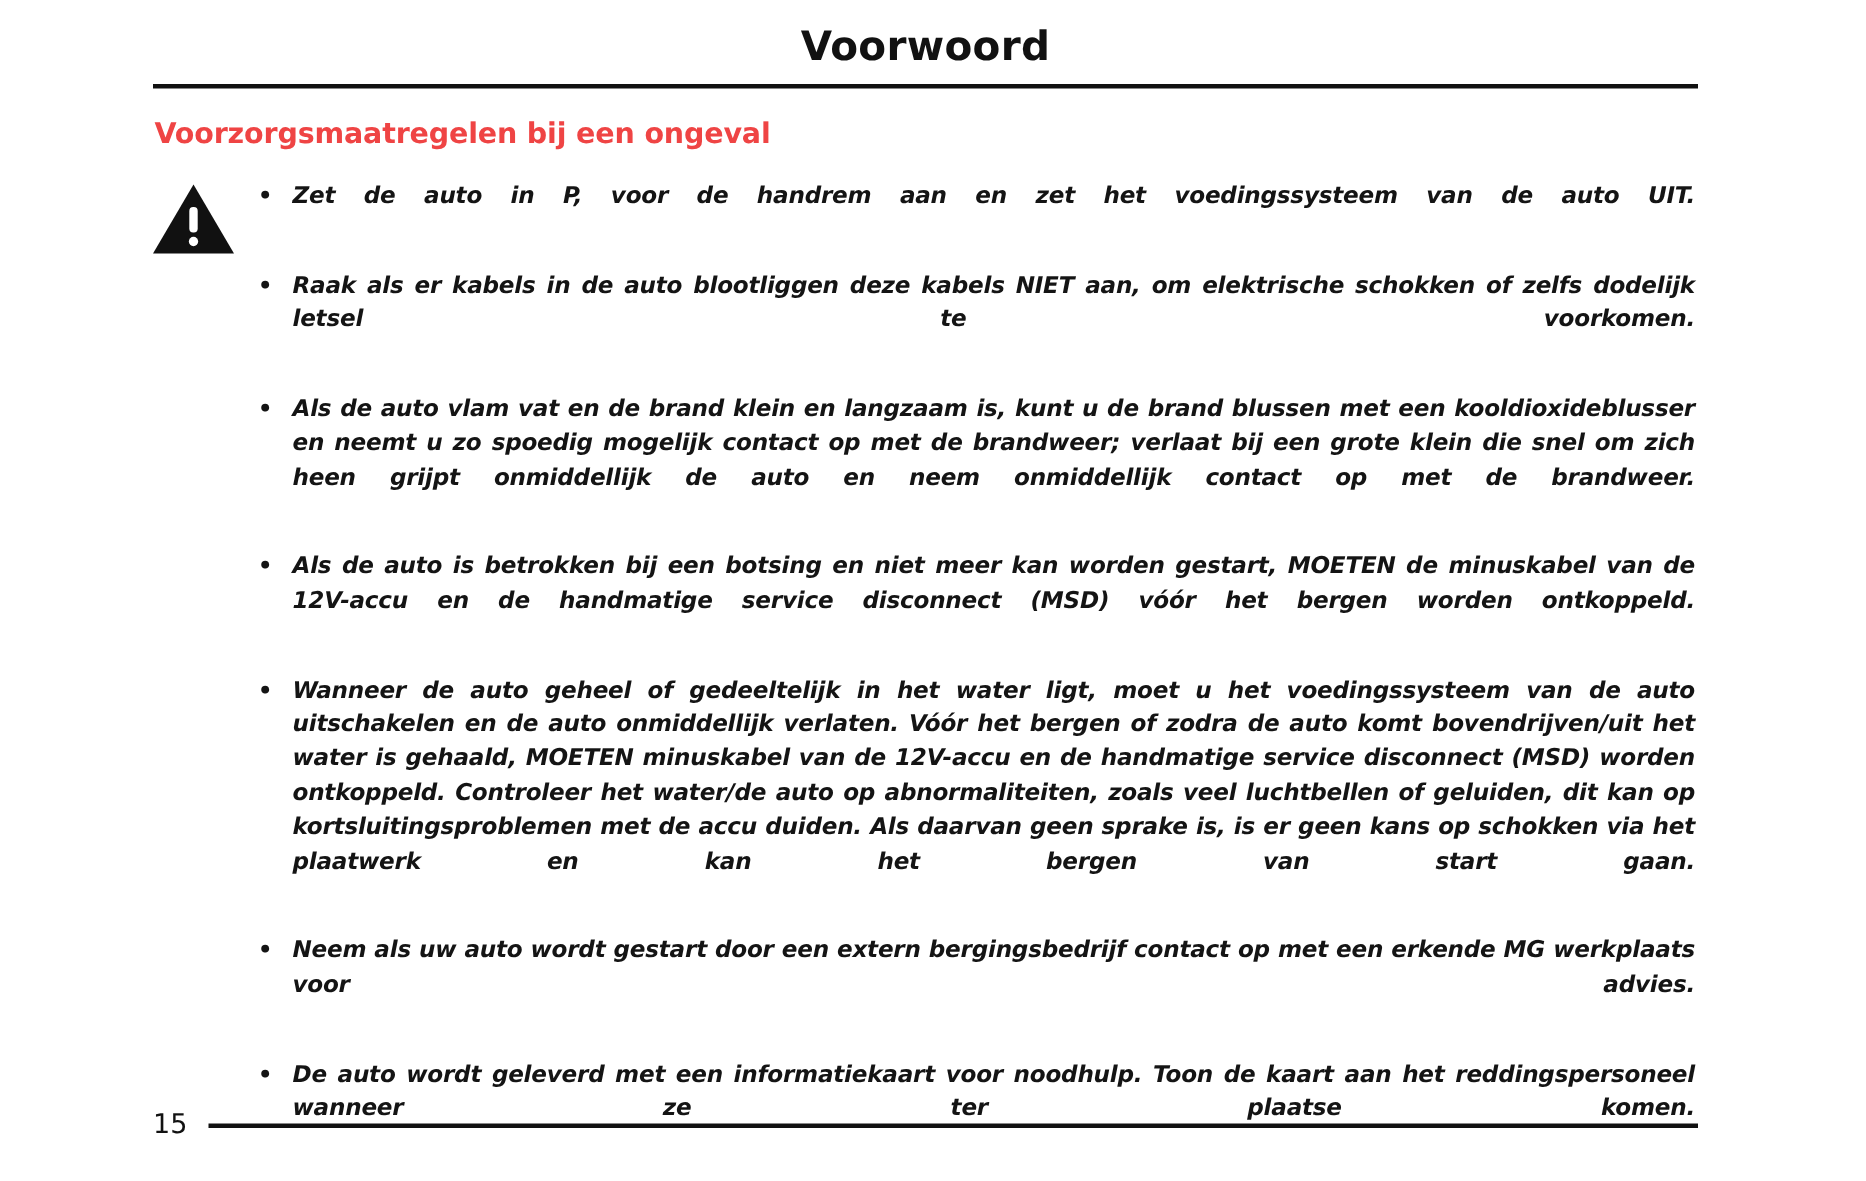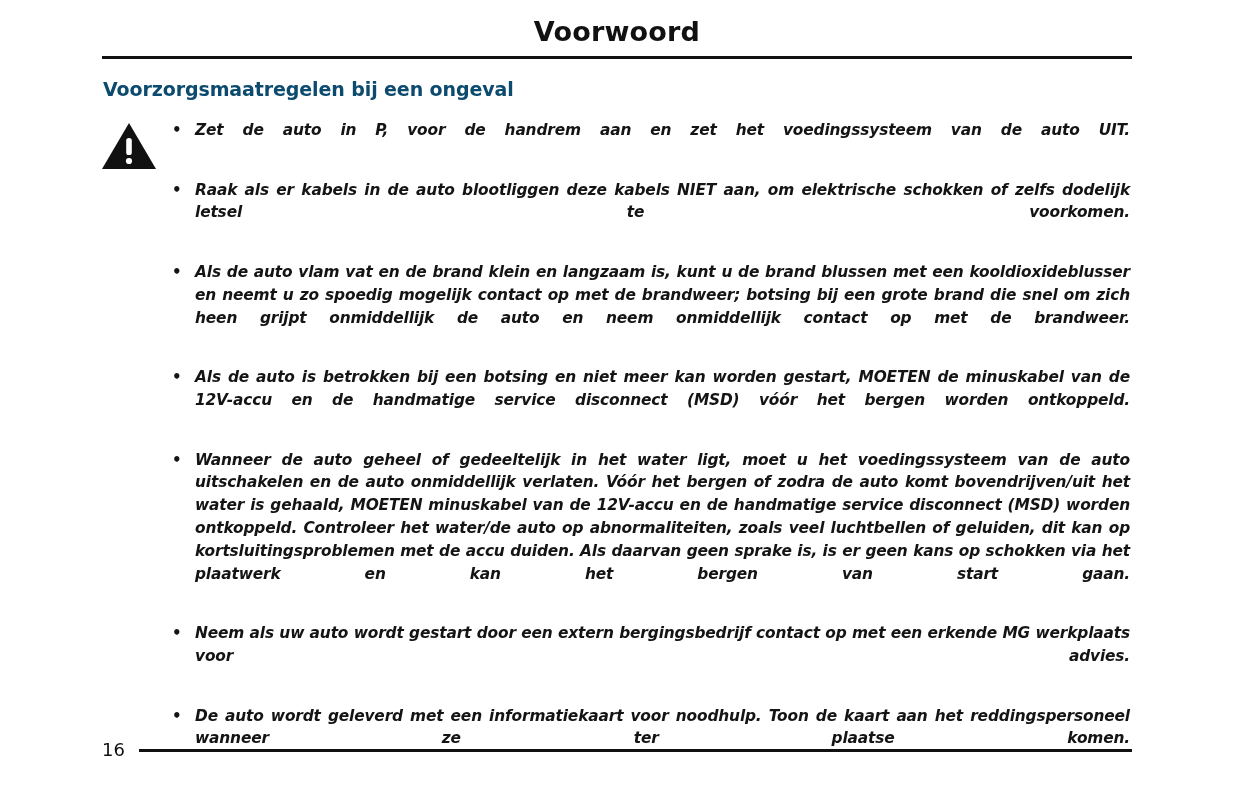--- a/index.html
+++ b/index.html
@@ -49,21 +49,21 @@
 
   
   .section-heading {
     position: absolute;
     left: 103px;
     top: 78px;
     font-family: "DejaVu Sans", sans-serif;
     font-weight: 700;
     font-size: 19px;
     letter-spacing: -0.1px;
-    color: #0c4a6e;
+    color: #ef4444;
     white-space: nowrap;
   }
 
   
   .warning-icon {
     position: absolute;
     left: 101px;
     top: 121px;
     width: 56px;
     height: 50px;
@@ -166,38 +166,38 @@
     <li class="bullet-item">
       <span class="bullet-marker">•</span>
       <span class="bullet-text">Zet de auto in P, voor de handrem aan en zet het voedingssysteem van de auto UIT.</span>
     </li>
     <li class="bullet-item">
       <span class="bullet-marker">•</span>
       <span class="bullet-text">Raak als er kabels in de auto blootliggen deze kabels NIET aan, om elektrische schokken of zelfs dodelijk letsel te voorkomen.</span>
     </li>
     <li class="bullet-item">
       <span class="bullet-marker">•</span>
-      <span class="bullet-text">Als de auto vlam vat en de brand klein en langzaam is, kunt u de brand blussen met een kooldioxideblusser en neemt u zo spoedig mogelijk contact op met de brandweer; botsing bij een grote brand die snel om zich heen grijpt onmiddellijk de auto en neem onmiddellijk contact op met de brandweer.</span>
+      <span class="bullet-text">Als de auto vlam vat en de brand klein en langzaam is, kunt u de brand blussen met een kooldioxideblusser en neemt u zo spoedig mogelijk contact op met de brandweer; verlaat bij een grote klein die snel om zich heen grijpt onmiddellijk de auto en neem onmiddellijk contact op met de brandweer.</span>
     </li>
     <li class="bullet-item">
       <span class="bullet-marker">•</span>
       <span class="bullet-text">Als de auto is betrokken bij een botsing en niet meer kan worden gestart, MOETEN de minuskabel van de 12V-accu en de handmatige service disconnect (MSD) vóór het bergen worden ontkoppeld.</span>
     </li>
     <li class="bullet-item">
       <span class="bullet-marker">•</span>
       <span class="bullet-text">Wanneer de auto geheel of gedeeltelijk in het water ligt, moet u het voedingssysteem van de auto uitschakelen en de auto onmiddellijk verlaten. Vóór het bergen of zodra de auto komt bovendrijven/uit het water is gehaald, MOETEN minuskabel van de 12V-accu en de handmatige service disconnect (MSD) worden ontkoppeld. Controleer het water/de auto op abnormaliteiten, zoals veel luchtbellen of geluiden, dit kan op kortsluitingsproblemen met de accu duiden. Als daarvan geen sprake is, is er geen kans op schokken via het plaatwerk en kan het bergen van start gaan.</span>
     </li>
     <li class="bullet-item">
       <span class="bullet-marker">•</span>
       <span class="bullet-text">Neem als uw auto wordt gestart door een extern bergingsbedrijf contact op met een erkende MG werkplaats voor advies.</span>
     </li>
     <li class="bullet-item">
       <span class="bullet-marker">•</span>
       <span class="bullet-text">De auto wordt geleverd met een informatiekaart voor noodhulp. Toon de kaart aan het reddingspersoneel wanneer ze ter plaatse komen.</span>
     </li>
   </ul>
 
   <div class="page-footer">
-    <div class="page-number">16</div>
+    <div class="page-number">15</div>
     <div class="footer-rule"></div>
   </div>
 
 </div>
 
 </body></html>

